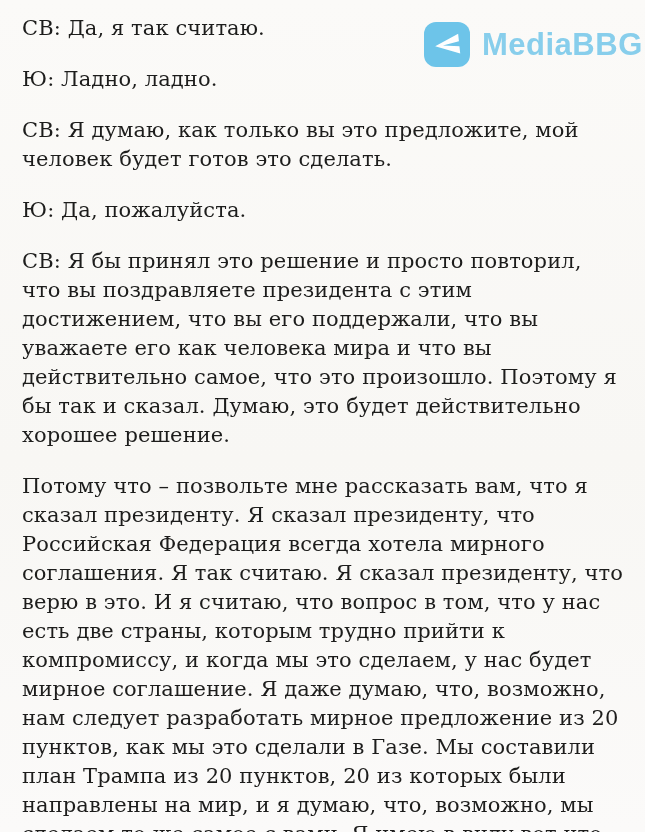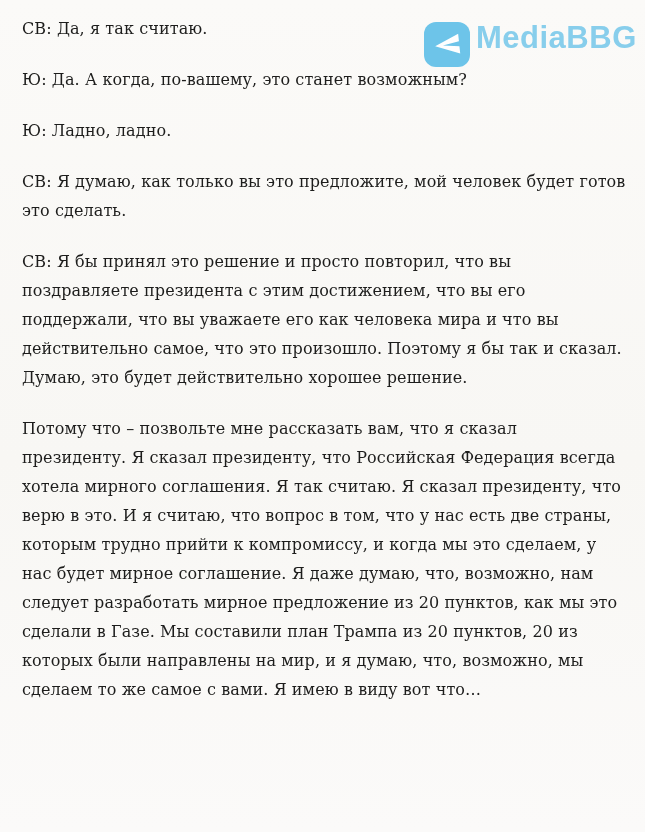--- a/index.html
+++ b/index.html
@@ -18,32 +18,33 @@
     }
     .transcript {
       position: absolute;
       top: 14px;
       left: 22px;
       right: 19px;
       z-index: 1;
     }
     .para {
       margin: 0 0 22px 0;
-      font-size: 16px;
+      font-size: 21px;
       line-height: 29px;
       letter-spacing: 0.1px;
       text-align: left;
       color: #1d1d1c;
     }
     .watermark {
       position: absolute;
       top: 22px;
       left: 424px;
       display: flex;
-      gap: 6px;
+      align-items: center;
+      gap: 12px;
       z-index: 2;
       pointer-events: none;
     }
     .wm-icon {
       width: 46px;
       height: 45px;
       background: #5ebfe8;
       border-radius: 12px;
       display: flex;
       align-items: center;
@@ -75,20 +76,20 @@
       <svg width="28" height="28" viewBox="0 0 24 24" aria-hidden="true">
         <path d="M22.5 20.5 L1.8 12 L22.5 3.5 L22.5 9.9 L8.5 12 L22.5 14.1 Z" fill="#ffffff"></path>
       </svg>
     </div>
     <div class="wm-text">MediaBBG</div>
   </div>
 
   <div class="transcript">
 
   <p class="para">СВ: Да, я так считаю.</p>
-      <p class="para">Ю: Да. А когда, по-вашему, это станет возможным?</p>
       <p class="para">Ю: Ладно, ладно.</p>
       <p class="para">СВ: Я думаю, как только вы это предложите, мой человек будет готов это сделать.</p>
+      <p class="para">Ю: Да, пожалуйста.</p>
       <p class="para">СВ: Я бы принял это решение и просто повторил, что вы поздравляете президента с этим достижением, что вы его поддержали, что вы уважаете его как человека мира и что вы действительно самое, что это произошло. Поэтому я бы так и сказал. Думаю, это будет действительно хорошее решение.</p>
       <p class="para">Потому что – позвольте мне рассказать вам, что я сказал президенту. Я сказал президенту, что Российская Федерация всегда хотела мирного соглашения. Я так считаю. Я сказал президенту, что верю в это. И я считаю, что вопрос в том, что у нас есть две страны, которым трудно прийти к компромиссу, и когда мы это сделаем, у нас будет мирное соглашение. Я даже думаю, что, возможно, нам следует разработать мирное предложение из 20 пунктов, как мы это сделали в Газе. Мы составили план Трампа из 20 пунктов, 20 из которых были направлены на мир, и я думаю, что, возможно, мы сделаем то же самое с вами. Я имею в виду вот что…</p>
     </div>
 
 </div>
 
 </body></html>

